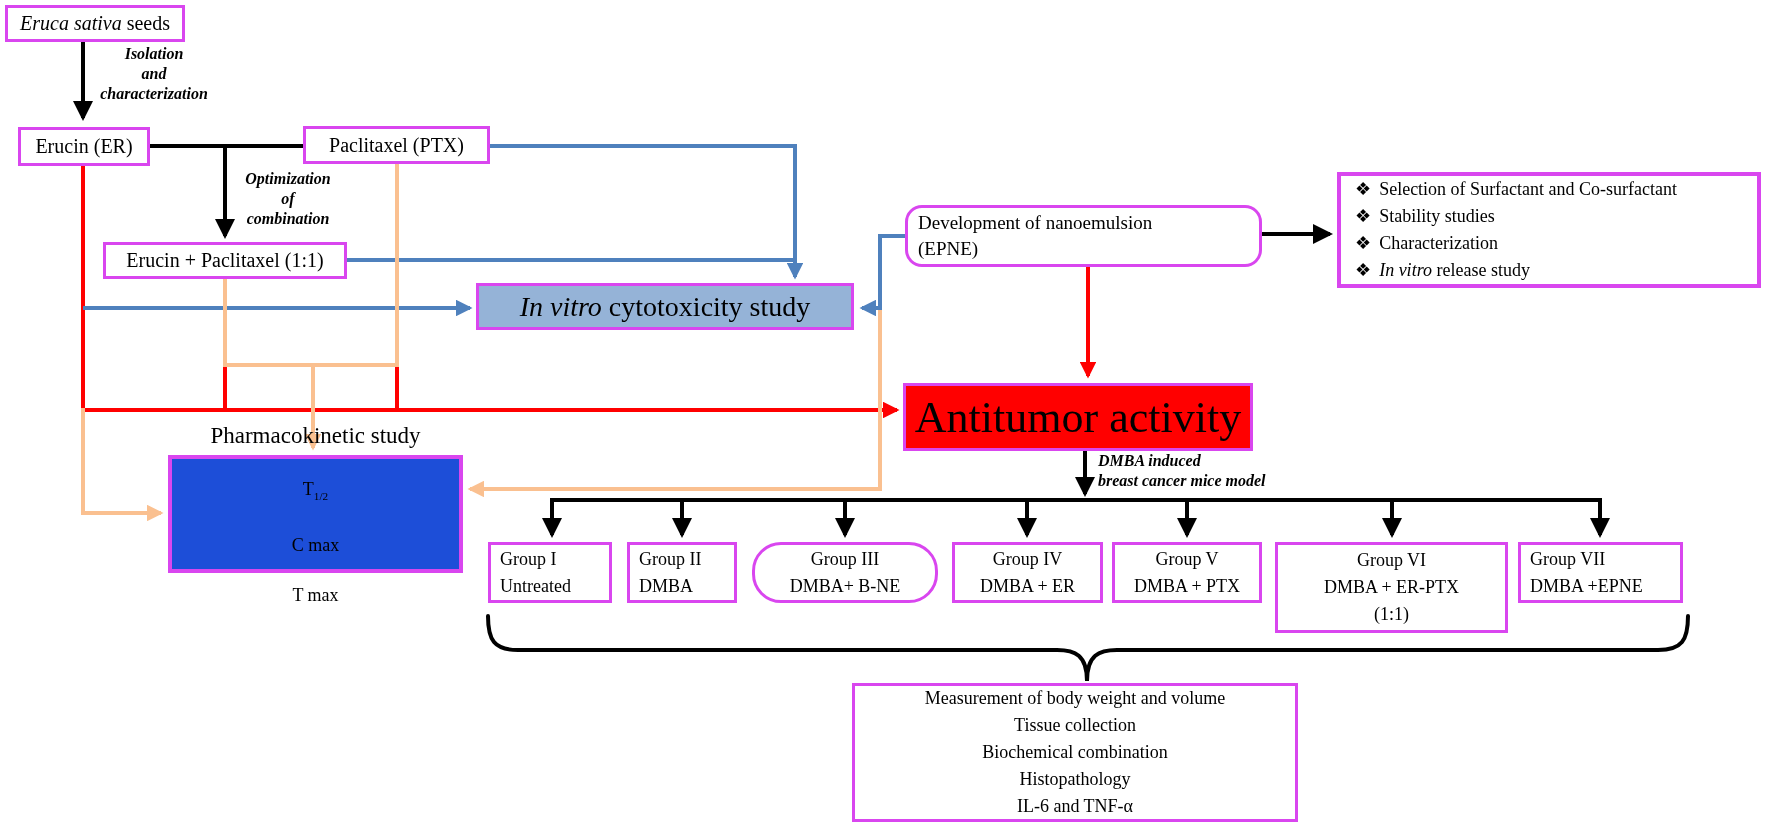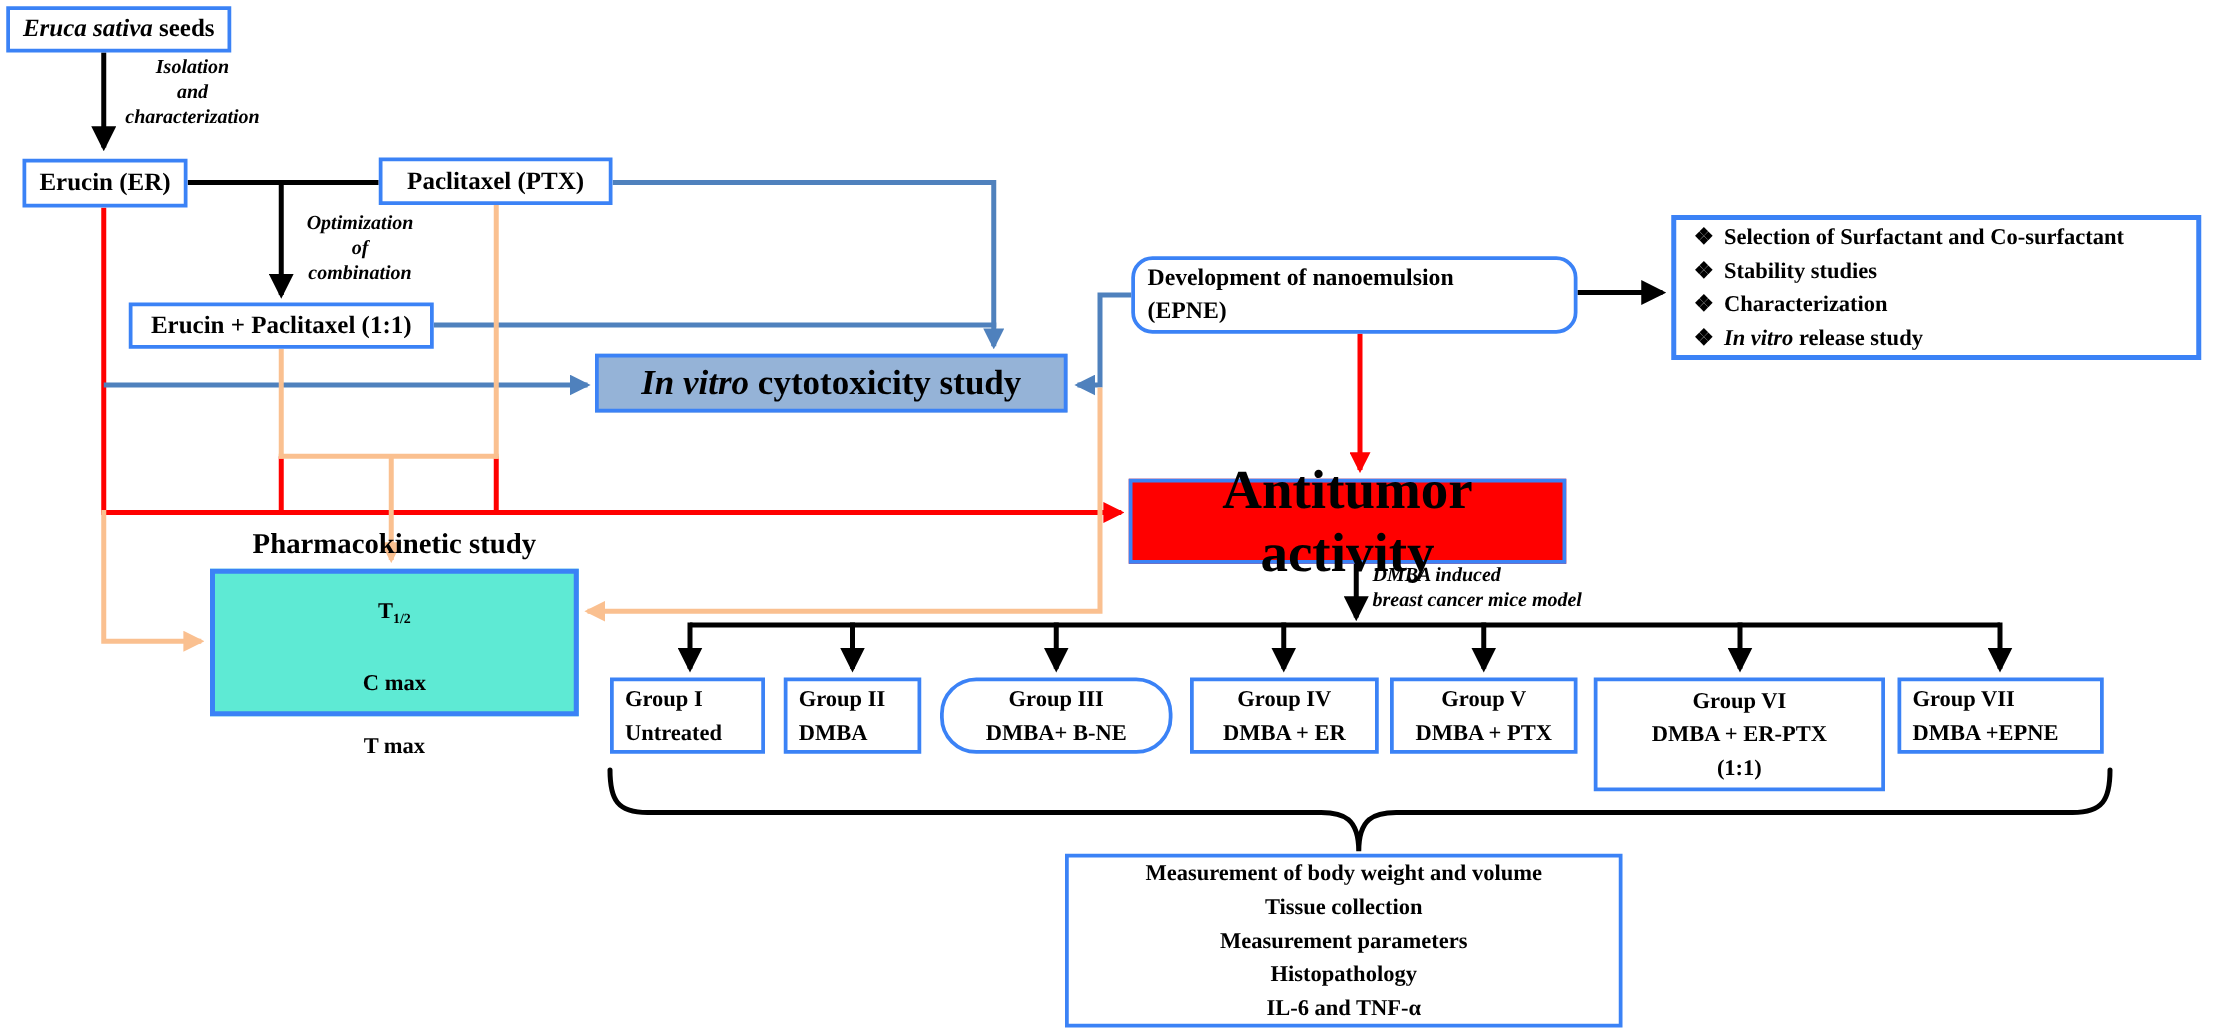--- a/index.html
+++ b/index.html
@@ -1,25 +1,25 @@
 <!DOCTYPE html>
 <html><head>
 <meta charset="utf-8">
 <style>
   html,body{margin:0;padding:0;background:#fff;}
   .canvas{position:relative;width:1772px;height:824px;background:#ffffff;
           font-family:"Liberation Serif","DejaVu Serif",serif;color:#000;overflow:hidden;}
   svg.wires{position:absolute;left:0;top:0;width:1772px;height:824px;}
-  .box{position:absolute;box-sizing:border-box;border:3px solid #3b82f6;background:#fff;
-       font-weight:bold;display:flex;flex-direction:column;justify-content:center;}
+  .box{position:absolute;box-sizing:border-box;border:3px solid #d946ef;background:#fff;
+       font-weight:normal;display:flex;flex-direction:column;justify-content:center;}
   .box.center{align-items:center;text-align:center;}
   .box.left{align-items:flex-start;text-align:left;}
   .blue-fill{background:#95B3D7;}
   .red-fill{background:#FF0000;}
-  .peach-fill{background:#5eead4;border-width:4px;gap:26px;}
+  .peach-fill{background:#1d4ed8;border-width:4px;gap:26px;}
   .thick{border-width:4px;}
   .it{font-style:italic;}
   .edge-label{position:absolute;font-weight:bold;font-style:italic;font-size:16px;line-height:20px;}
   .bullets{justify-content:center;}
   .bullets .li{font-size:18px;line-height:27px;padding-left:14px;white-space:nowrap;}
   .bullets .li .glyph{margin-right:8px;}
   .outcome-line{font-size:18px;line-height:27px;}
   .grp-line{font-size:18px;line-height:27px;white-space:nowrap;}
   .pk-param{font-size:18px;line-height:24px;}
   sub{font-size:0.62em;}
@@ -148,21 +148,21 @@
     <div class="grp-line">(1:1)</div>
   </div>
   <div class="box left" style="left:1518px;top:542px;width:165px;height:61px;padding-left:9px;">
     <div class="grp-line">Group VII</div>
     <div class="grp-line">DMBA +EPNE</div>
   </div>
 
   <div class="box center" style="left:852px;top:683px;width:446px;height:139px;">
     <div class="outcome-line">Measurement of body weight and volume</div>
     <div class="outcome-line">Tissue collection</div>
-    <div class="outcome-line">Measurement parameters</div>
+    <div class="outcome-line">Biochemical combination</div>
     <div class="outcome-line">Histopathology</div>
     <div class="outcome-line">IL-6 and TNF-α</div>
   </div>
 
   <div class="edge-label" style="left:88px;top:44px;width:132px;text-align:center;">
     <div>Isolation</div>
     <div>and</div>
     <div>characterization</div>
   </div>
 

